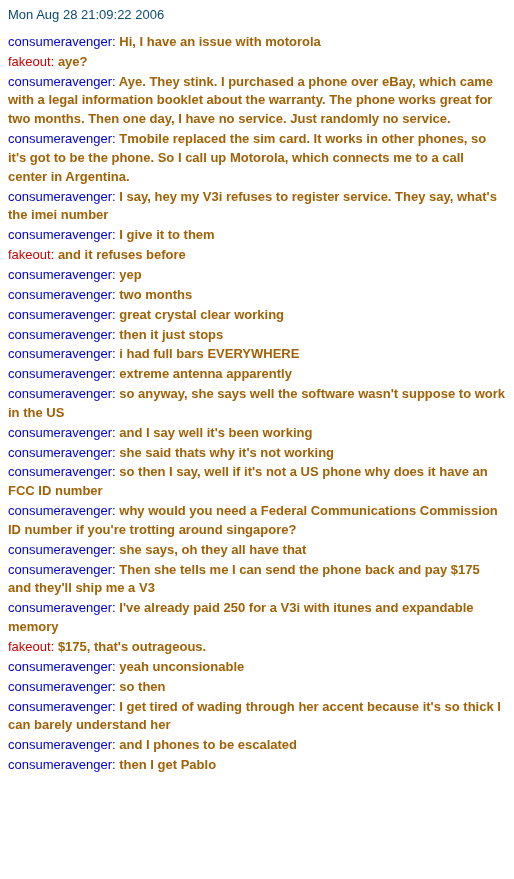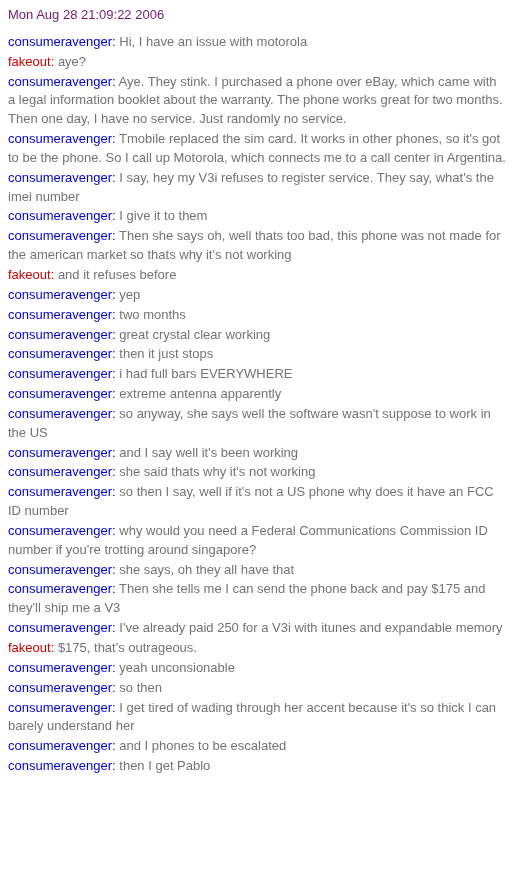--- a/index.html
+++ b/index.html
@@ -11,45 +11,45 @@
       background: #ffffff;
       font-family: Arial, sans-serif;
       font-size: 13px;
       color: #000000;
       width: 514px;
       min-height: 879px;
       padding: 6px 8px;
       line-height: 1.45;
     }
     .timestamp {
-      color: #701a75;
+      color: #0c4a6e;
       margin-bottom: 8px;
       font-size: 13px;
     }
     .chat-line {
       margin-bottom: 1px;
       word-wrap: break-word;
     }
     .message-text {
-      color: #737373;
+      color: #a16207;
+      font-weight: bold;
     }
   </style>
 </head>
 <body>
 
 <div class="timestamp">Mon Aug 28 21:09:22 2006</div>
 
 <div id="chat-container">
     <div class="chat-line"><span style="color: rgb(0, 0, 204);">consumeravenger:</span><span class="message-text"> Hi, I have an issue with motorola</span></div>
     <div class="chat-line"><span style="color: rgb(204, 0, 0);">fakeout:</span><span class="message-text"> aye?</span></div>
     <div class="chat-line"><span style="color: rgb(0, 0, 204);">consumeravenger:</span><span class="message-text"> Aye. They stink. I purchased a phone over eBay, which came with a legal information booklet about the warranty. The phone works great for two months. Then one day, I have no service. Just randomly no service.</span></div>
     <div class="chat-line"><span style="color: rgb(0, 0, 204);">consumeravenger:</span><span class="message-text"> Tmobile replaced the sim card. It works in other phones, so it's got to be the phone. So I call up Motorola, which connects me to a call center in Argentina.</span></div>
     <div class="chat-line"><span style="color: rgb(0, 0, 204);">consumeravenger:</span><span class="message-text"> I say, hey my V3i refuses to register service. They say, what's the imei number</span></div>
     <div class="chat-line"><span style="color: rgb(0, 0, 204);">consumeravenger:</span><span class="message-text"> I give it to them</span></div>
-    <div class="chat-line"><span style="color: rgb(0, 0, 204);">consumeravenger:</span><span class="message-text"> Then she says oh, well thats too bad, this phone was not made for the american market so thats why it's not working</span></div>
     <div class="chat-line"><span style="color: rgb(204, 0, 0);">fakeout:</span><span class="message-text"> and it refuses before</span></div>
     <div class="chat-line"><span style="color: rgb(0, 0, 204);">consumeravenger:</span><span class="message-text"> yep</span></div>
     <div class="chat-line"><span style="color: rgb(0, 0, 204);">consumeravenger:</span><span class="message-text"> two months</span></div>
     <div class="chat-line"><span style="color: rgb(0, 0, 204);">consumeravenger:</span><span class="message-text"> great crystal clear working</span></div>
     <div class="chat-line"><span style="color: rgb(0, 0, 204);">consumeravenger:</span><span class="message-text"> then it just stops</span></div>
     <div class="chat-line"><span style="color: rgb(0, 0, 204);">consumeravenger:</span><span class="message-text"> i had full bars EVERYWHERE</span></div>
     <div class="chat-line"><span style="color: rgb(0, 0, 204);">consumeravenger:</span><span class="message-text"> extreme antenna apparently</span></div>
     <div class="chat-line"><span style="color: rgb(0, 0, 204);">consumeravenger:</span><span class="message-text"> so anyway, she says well the software wasn't suppose to work in the US</span></div>
     <div class="chat-line"><span style="color: rgb(0, 0, 204);">consumeravenger:</span><span class="message-text"> and I say well it's been working</span></div>
     <div class="chat-line"><span style="color: rgb(0, 0, 204);">consumeravenger:</span><span class="message-text"> she said thats why it's not working</span></div>

